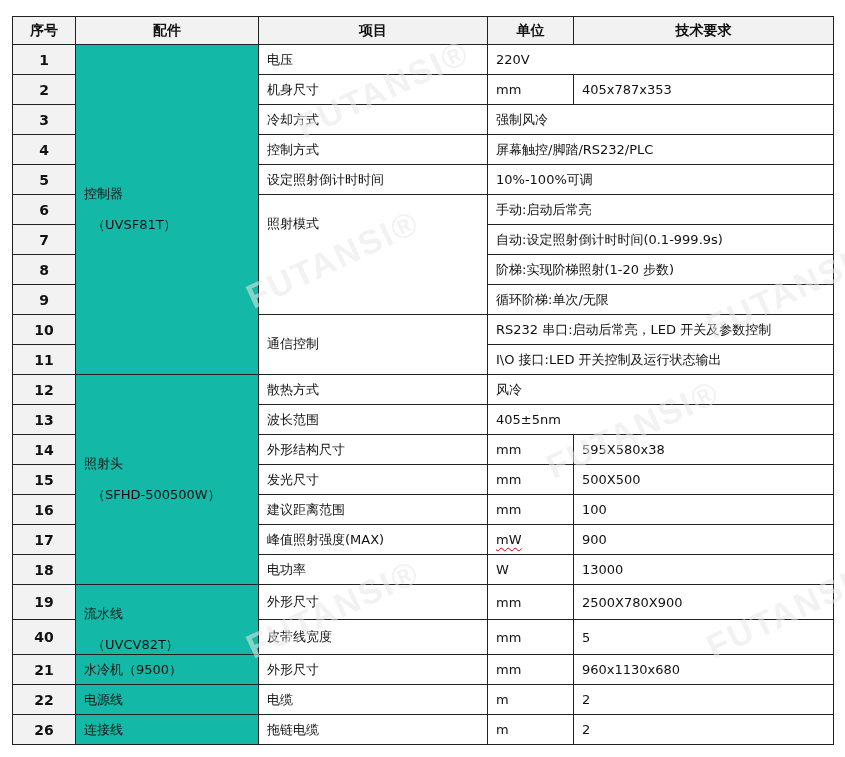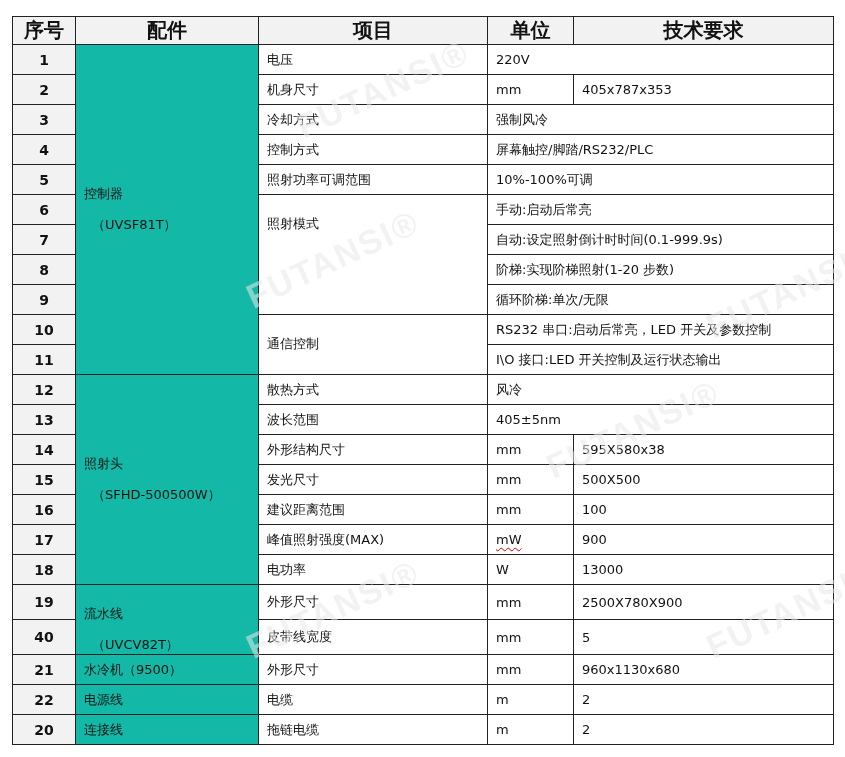--- a/index.html
+++ b/index.html
@@ -1,20 +1,20 @@
 <!DOCTYPE html>
 <html><head>
 <meta charset="utf-8">
 <style>
   html,body{margin:0;padding:0;background:#ffffff;}
   body{width:845px;height:757px;position:relative;overflow:hidden;font-family:"DejaVu Sans","Liberation Sans",sans-serif;}
   .wm{position:absolute;color:#e8e8e8;font-weight:bold;font-size:34px;transform:rotate(-25deg);white-space:nowrap;pointer-events:none;font-family:"Liberation Sans",sans-serif;letter-spacing:2px;z-index:2;opacity:0.55}
   table{position:absolute;left:12px;top:16px;border-collapse:collapse;table-layout:fixed;z-index:1;font-size:13px;color:#111;}
   td,th{border:1px solid #222;padding:0 8px;height:30px;box-sizing:border-box;vertical-align:middle;text-align:left;font-weight:normal;}
-  th{background:#f2f2f2;font-weight:bold;text-align:center;font-size:20px;height:28px;}
+  th{background:#f2f2f2;font-weight:bold;text-align:center;font-size:14px;height:28px;}
   td.idx{background:#f2f2f2;font-weight:bold;text-align:center;font-size:14px;}
   td.part{background:#14b8a6;}
   td.top{vertical-align:top;padding-top:20px;}
   .sub{display:block;padding-left:8px;margin-top:13px;}
   .squig{text-decoration:underline wavy #c00;text-decoration-thickness:1px;text-underline-offset:3px;}
 </style>
 </head>
 <body>
 
 <div class="wm" style="left:240px;top:240px;">FUTANSI®</div>
@@ -62,21 +62,21 @@
       <td>冷却方式</td>
       <td colspan="2">强制风冷</td>
     </tr>
     <tr>
       <td class="idx">4</td>
       <td>控制方式</td>
       <td colspan="2">屏幕触控/脚踏/RS232/PLC</td>
     </tr>
     <tr>
       <td class="idx">5</td>
-      <td>照射功率可调范围</td>
+      <td>设定照射倒计时时间</td>
       <td colspan="2">10%-100%可调</td>
     </tr>
     <tr>
       <td class="idx">6</td>
       <td class="top" rowspan="4">照射模式</td>
       <td colspan="2">手动:启动后常亮</td>
     </tr>
     <tr>
       <td class="idx">7</td>
       <td colspan="2">自动:设定照射倒计时时间(0.1-999.9s)</td>
@@ -166,20 +166,20 @@
       <td>960x1130x680</td>
     </tr>
     <tr>
       <td class="idx">22</td>
       <td class="part">电源线</td>
       <td>电缆</td>
       <td>m</td>
       <td>2</td>
     </tr>
     <tr>
-      <td class="idx">20</td>
+      <td class="idx">26</td>
       <td class="part">连接线</td>
       <td>拖链电缆</td>
       <td>m</td>
       <td>2</td>
     </tr>
   </tbody>
 </table>
 
 </body></html>

